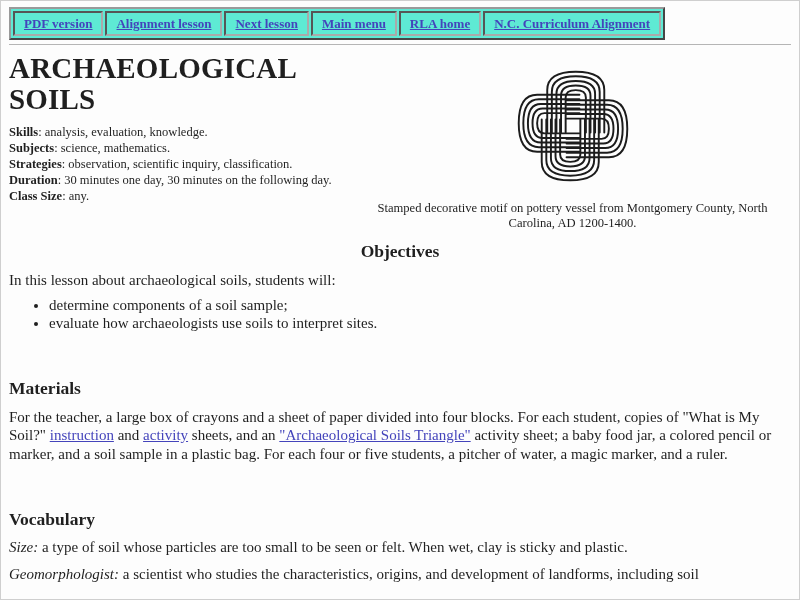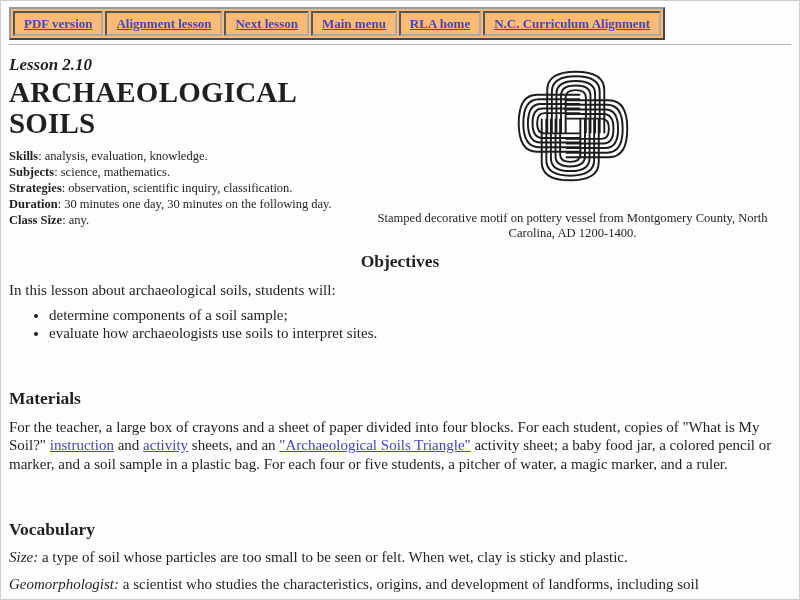--- a/index.html
+++ b/index.html
@@ -13,40 +13,40 @@
     padding:6px 8px 0 8px;
     font-family:"Liberation Serif", serif;
     color:#1f1f1f;
   }
   a{color:#4444bb;text-decoration:underline;cursor:pointer;}
   
   table.nav{
     border-collapse:separate;
     border-spacing:2px;
     border:2px outset #9a9a9a;
-    background:#fdba74;
+    background:#5eead4;
     margin:0 0 4px 0;
   }
   table.nav td{
     border:2px inset #aaaaaa;
     padding:1px 9px 2px 9px;
     white-space:nowrap;
   }
   table.nav a{font-size:13px;font-weight:bold;}
   hr.rule{border:none;border-top:1px solid #b5b5b5;margin:2px 0 8px 0;}
   
   .header{display:flex;align-items:flex-start;}
   .header .left{width:345px;flex:0 0 345px;}
   .lesson-num{font-size:17px;font-weight:bold;font-style:italic;margin:2px 0 2px 0;}
   h1.title{font-size:29px;line-height:1.07;margin:0;font-weight:bold;letter-spacing:.2px;}
   .meta{margin-top:9px;font-size:12.5px;line-height:16px;}
   .meta b{font-weight:bold;}
   .header .right{flex:1;text-align:center;}
   .motif{margin-top:4px;}
-  .caption{font-size:12.6px;line-height:15px;max-width:482px;margin:12px auto 0 auto;}
+  .caption{font-size:12.6px;line-height:15px;max-width:482px;margin:2px auto 0 auto;}
   
   h3.sec{font-size:17.5px;margin:46px 0 0 0;font-weight:bold;}
   h3.sec.first{margin-top:10px;text-align:center;}
   .section p{font-size:15px;line-height:18.5px;margin:9px 0 0 0;}
   ul.objectives{margin:6px 0 0 0;padding-left:40px;font-size:15px;line-height:18px;}
   .vocab p{margin:8px 0 0 0;}
   .vocab i{font-style:italic;}
 </style>
 </head>
 <body>
@@ -63,21 +63,20 @@
       <td><a>RLA home</a></td>
       <td><a>N.C. Curriculum Alignment</a></td>
     </tr>
   </tbody>
     </table>
 
   <hr class="rule">
 
   <div class="header">
     <div class="left">
-      <div class="lesson-num">Lesson 2.10</div>
       <h1 class="title">ARCHAEOLOGICAL SOILS</h1>
       <div class="meta">
         <div class="meta-line"><b>Skills</b><span>: analysis, evaluation, knowledge.</span></div>
         <div class="meta-line"><b>Subjects</b><span>: science, mathematics.</span></div>
         <div class="meta-line"><b>Strategies</b><span>: observation, scientific inquiry, classification.</span></div>
         <div class="meta-line"><b>Duration</b><span>: 30 minutes one day, 30 minutes on the following day.</span></div>
         <div class="meta-line"><b>Class Size</b><span>: any.</span></div>
       </div>
     </div>
 

